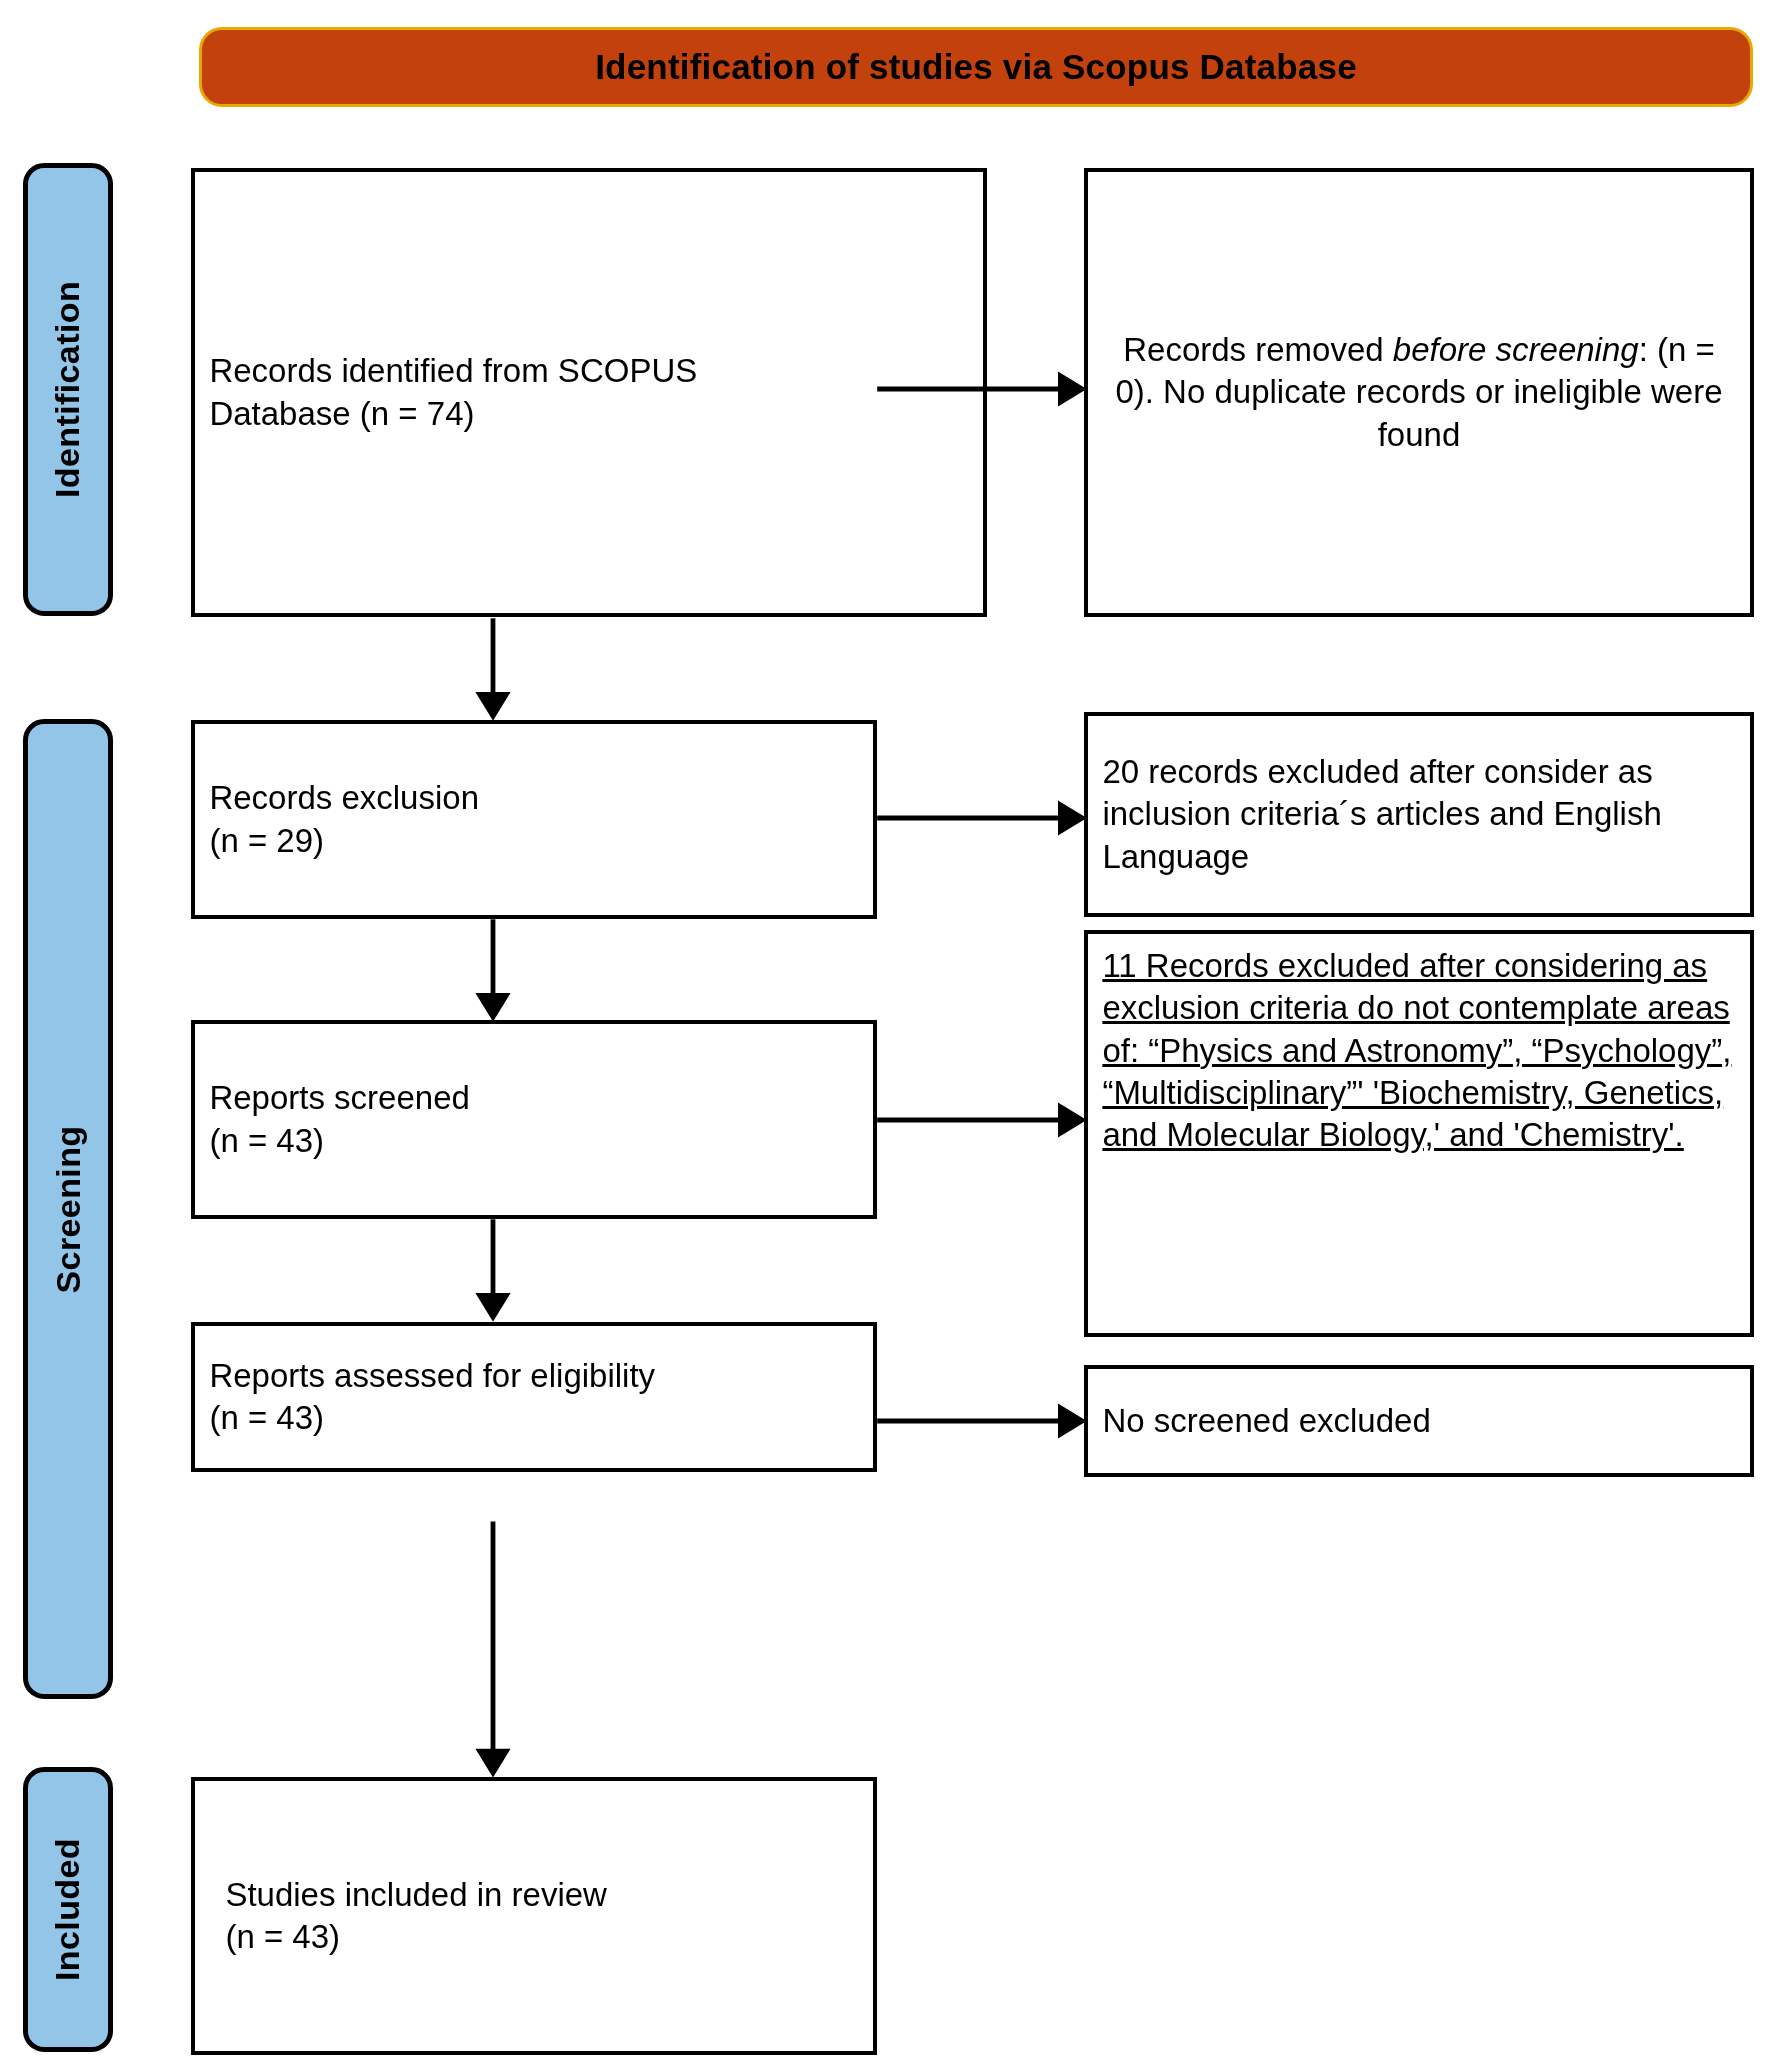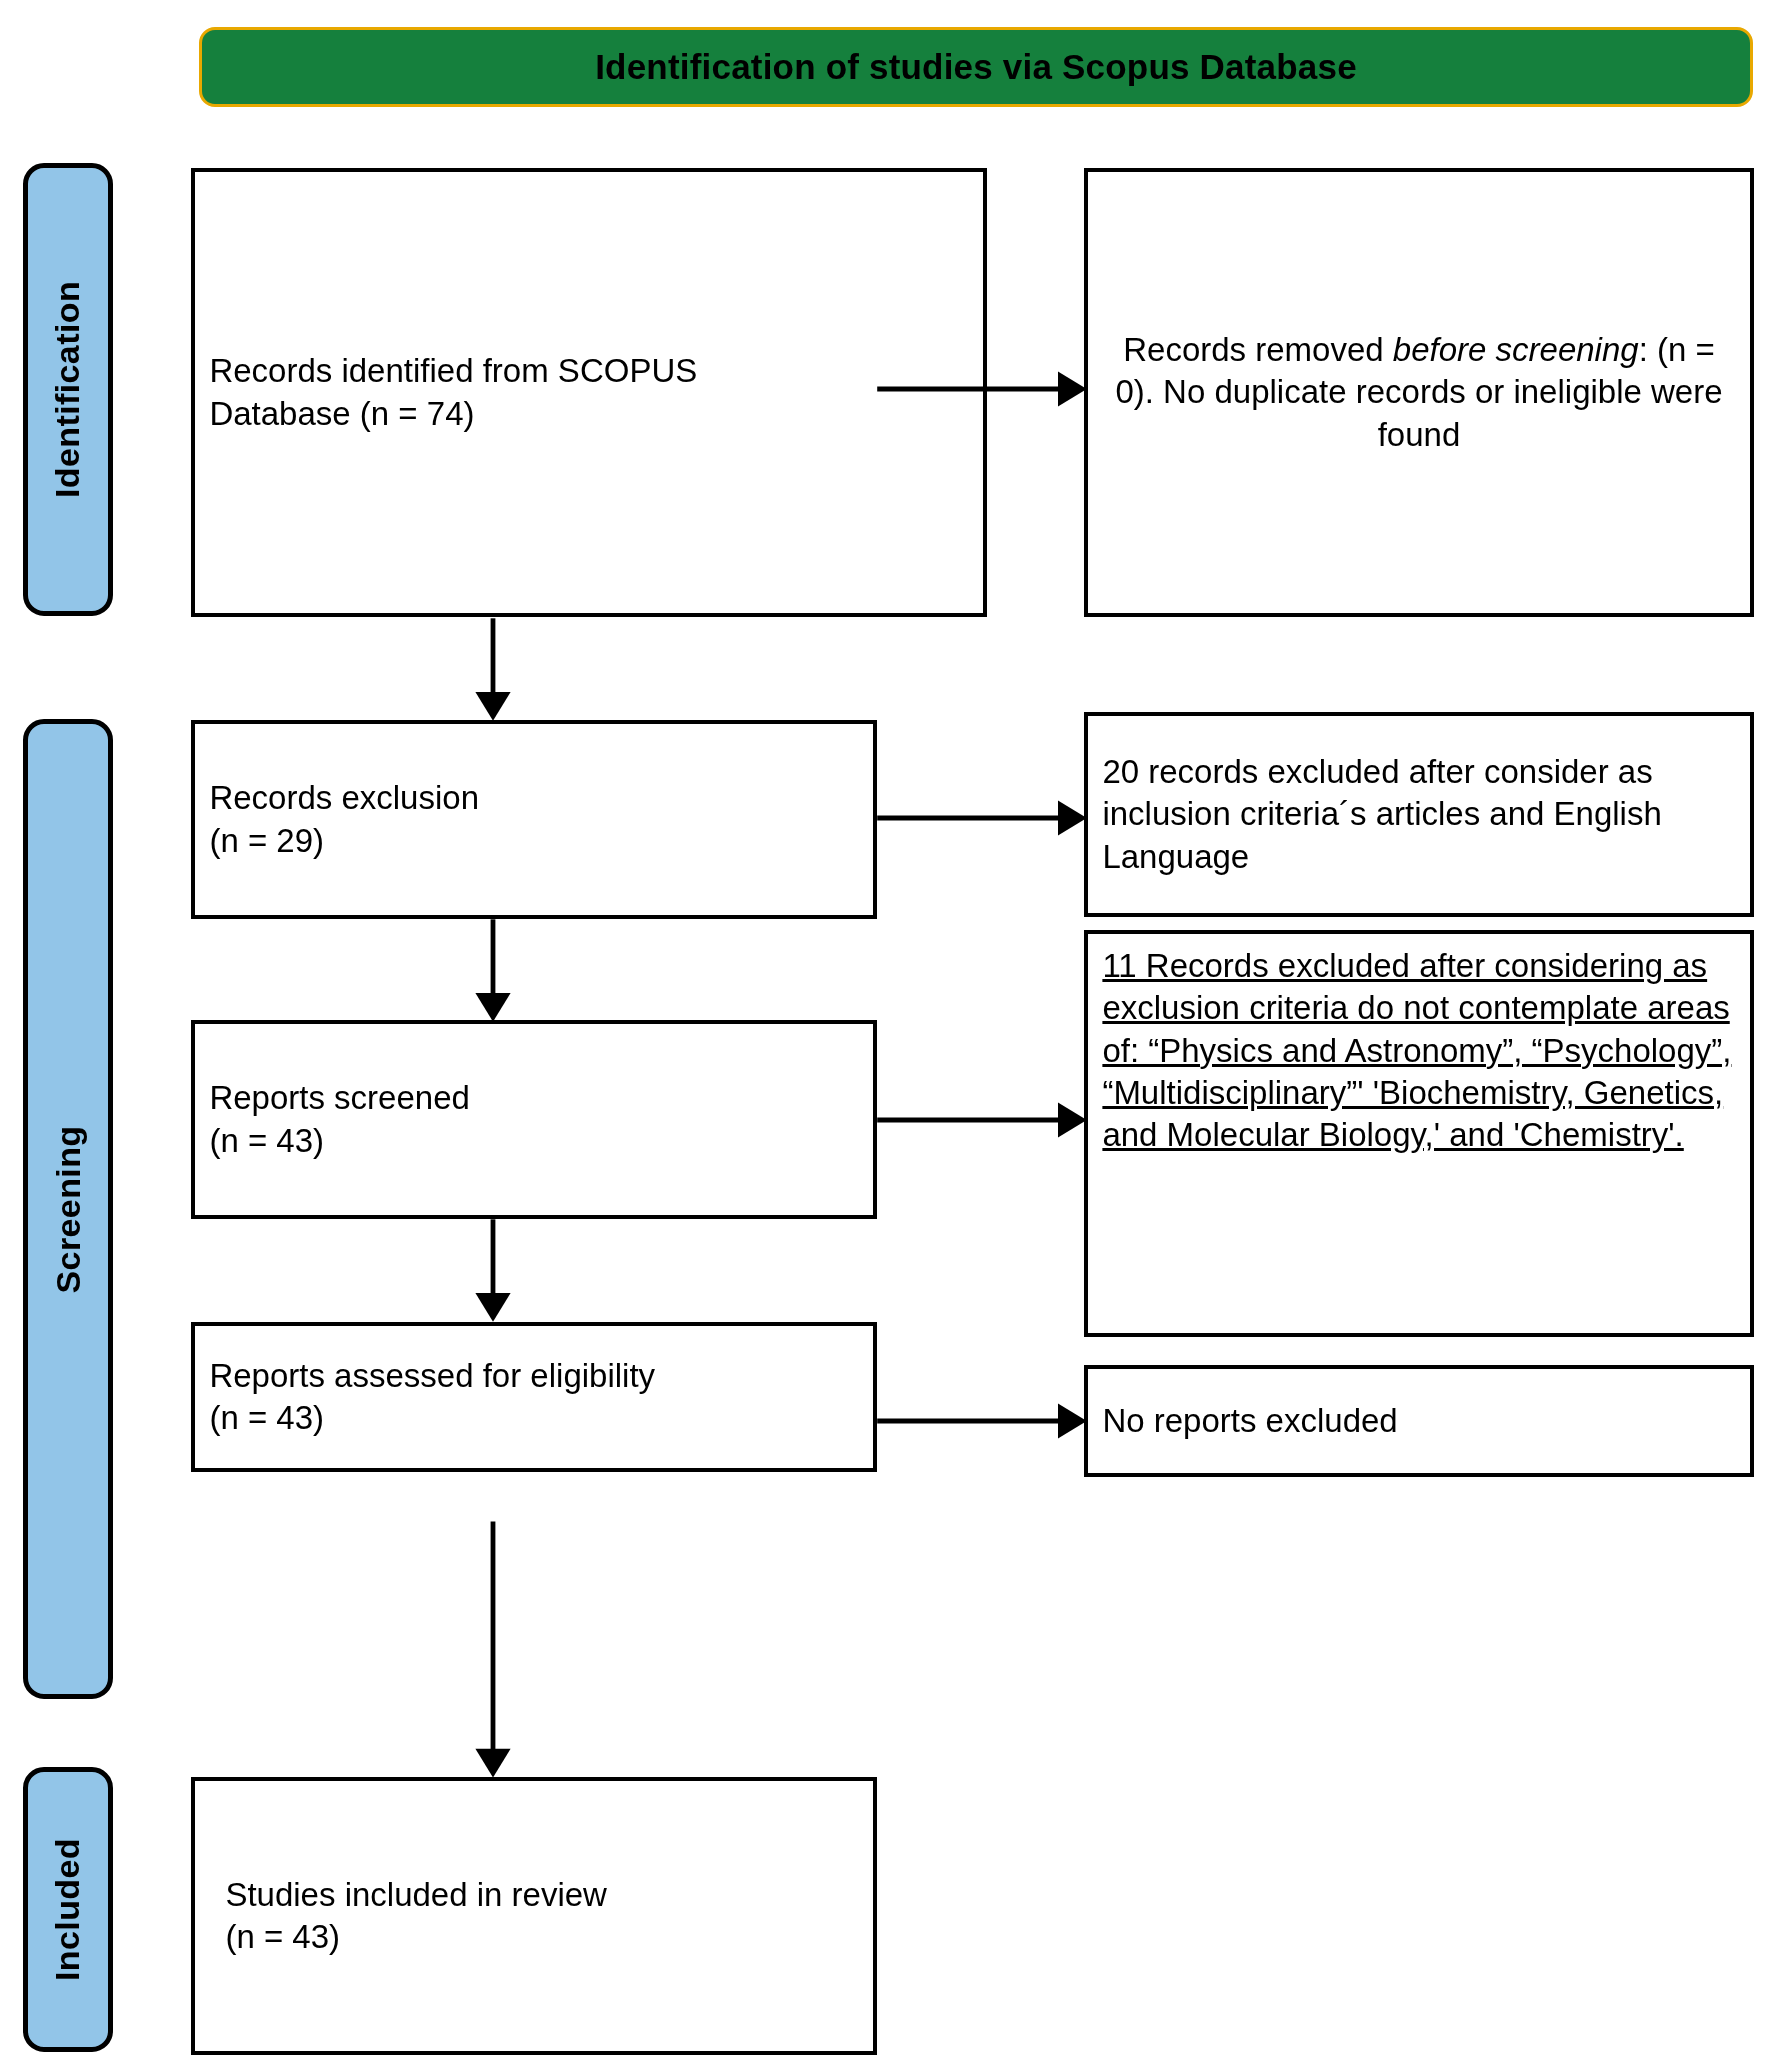--- a/index.html
+++ b/index.html
@@ -14,23 +14,23 @@
     position: relative;
     width: 1789px;
     height: 2060px;
     background: #ffffff;
     overflow: hidden;
   }
 
   
   .phase-banner {
     position: absolute;
-    background: #15803d;
+    background: #c2410c;
     border: 3.2px solid #E8A800;
-    border-radius: 16px;
+    border-radius: 23px;
     box-sizing: border-box;
     display: flex;
     align-items: center;
     justify-content: center;
   }
   .phase-banner-label {
     font-size: 35px;
     font-weight: bold;
     color: #000000;
     letter-spacing: 0.2px;
@@ -180,21 +180,21 @@
       <polygon points="8,92 52,92 30,128" fill="#000000"></polygon>
     </svg>
   </div>
 
   <div class="flow-box" style="left:191px; top:1322px; width:686px; height:150px;">
     <div class="flow-box-text"><span>Reports assessed for eligibility</span>
 <span>(n = 43)</span></div>
   </div>
 
   <div class="flow-box" style="left:1084px; top:1365px; width:670px; height:112px;">
-    <div class="flow-box-text">No reports excluded</div>
+    <div class="flow-box-text">No screened excluded</div>
   </div>
 
   <div class="conn" style="left:877px; top:1397px; width:210px; height:48px;">
     <svg width="210" height="48" viewBox="0 0 262 60">
       <line x1="0" y1="30" x2="232" y2="30" stroke="#000000" stroke-width="6"></line>
       <polygon points="226,8 262,30 226,52" fill="#000000"></polygon>
     </svg>
   </div>
 
   <div class="conn" style="left:469px; top:1521px; width:48px; height:257px;">

